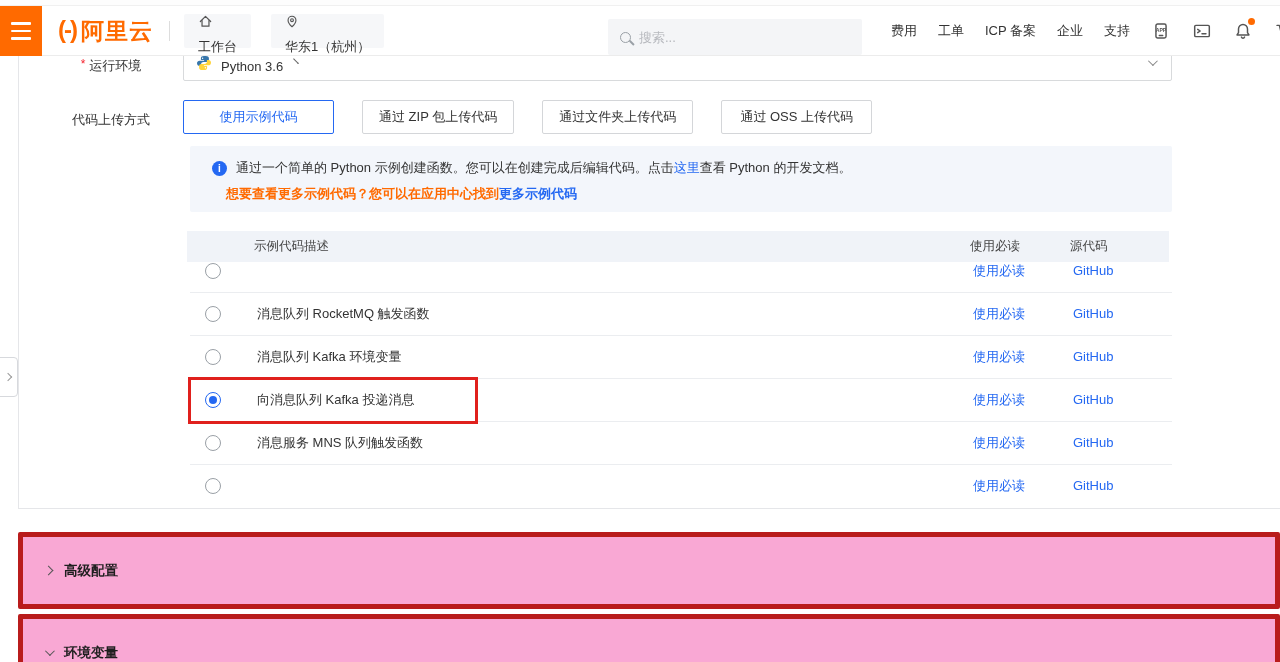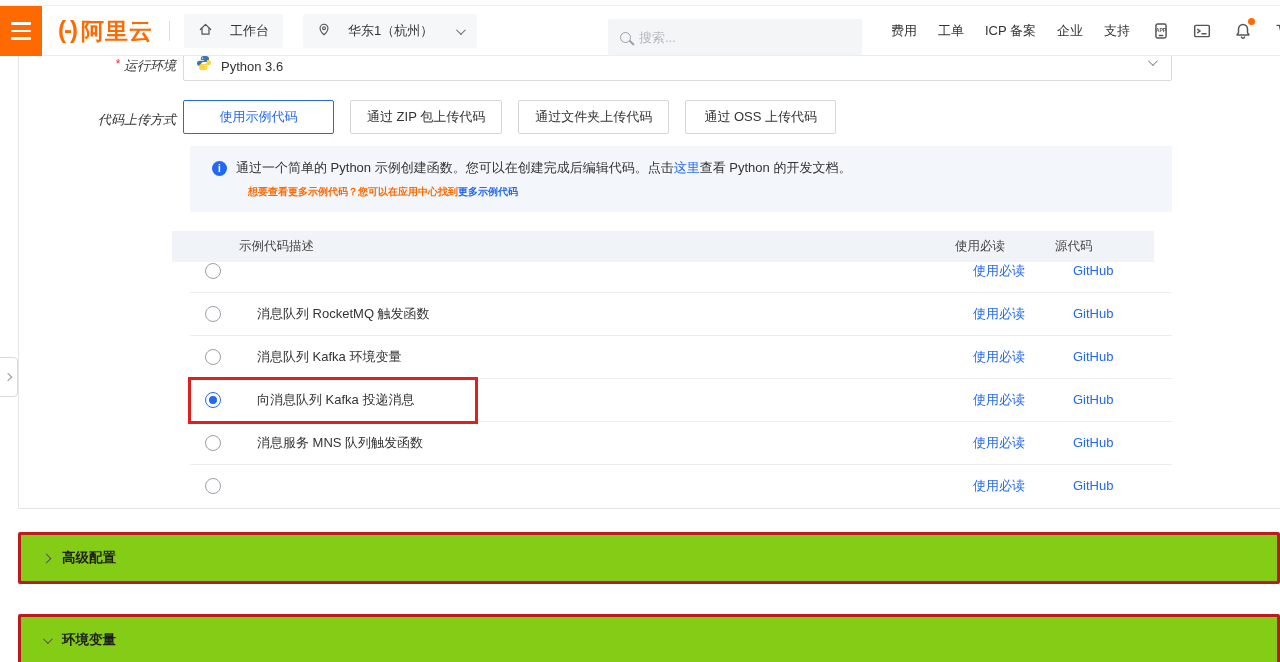--- a/index.html
+++ b/index.html
@@ -10,77 +10,77 @@
   
   .topstrip { position:absolute; top:0; left:0; width:1280px; height:6px; background:#fdfdfd; border-bottom:1px solid #f0f0f0; z-index:11; }
   .navbar { position:absolute; top:6px; left:0; width:1280px; height:50px; background:#fff; border-bottom:1px solid #ececec; z-index:10; }
   .nav-left { position:absolute; left:0; top:0; height:50px; display:flex; align-items:center; }
   .hamburger { width:42px; height:50px; background:#ff6a00; display:flex; flex-direction:column; justify-content:center; align-items:center; gap:5px; cursor:pointer; }
   .hamburger i { display:block; width:20px; height:2.5px; background:#fff; border-radius:1px; }
   .logo { display:flex; align-items:baseline; margin-left:16px; color:#ff6a00; font-weight:bold; }
   .logo .bracket { font-size:24px; letter-spacing:-2px; transform:translateY(-1px); }
   .logo .logotext { font-size:23px; margin-left:5px; letter-spacing:1px; }
   .nav-divider { width:1px; height:20px; background:#ddd; margin:0 14px 0 16px; }
-  .chip { display:flex; align-items:center; gap:17px; background:#f6f7f9; border-radius:2px; height:34px; padding:0 14px; font-size:13px; color:#333; cursor:pointer; }
+  .chip { display:flex; gap:6px; background:#f6f7f9; border-radius:2px; height:34px; padding:0 14px; font-size:13px; color:#333; cursor:pointer;flex-direction:column; }
   .chip + .chip { margin-left:20px; }
   .nav-search { position:absolute; left:608px; top:13px; width:254px; height:36px; background:#f4f5f7; border-radius:2px; display:flex; align-items:center; padding:0 12px; gap:8px; }
   .nav-search input { border:none; outline:none; background:transparent; font-size:13px; width:180px; color:#7f1d1d; font-family:inherit; }
   .nav-search input::placeholder { color:#b6b8bd; }
   .mag { width:11px; height:11px; border:1.5px solid #9aa0a6; border-radius:50%; position:relative; flex:none; }
   .mag::after { content:""; position:absolute; width:6px; height:1.5px; background:#9aa0a6; transform:rotate(45deg); right:-5px; bottom:-2px; }
   .nav-right { position:absolute; right:-14px; top:0; height:50px; display:flex; align-items:center; gap:21px; }
   .nav-item { font-size:13px; color:#333; cursor:pointer; white-space:nowrap; }
   .nav-ic { position:relative; width:20px; height:20px; display:flex; align-items:center; justify-content:center; cursor:pointer; color:#555; }
   .nav-ic svg { stroke:#555; fill:none; stroke-width:1.3; stroke-linecap:round; stroke-linejoin:round; }
   .dot { position:absolute; top:-3px; right:-2px; width:7px; height:7px; border-radius:50%; background:#ff6a00; }
   .chev { display:inline-block; width:7px; height:7px; border-right:1.5px solid #666; border-bottom:1.5px solid #666; transform:rotate(45deg) translateY(-2px); }
   .chev.right { transform:rotate(-45deg); }
 
   
   .card { position:absolute; left:18px; top:56px; width:1262px; height:453px; background:#fff; border-left:1px solid #e5e6e9; border-bottom:1px solid #e5e6e9; }
-  .flabel { position:absolute; width:130px; text-align:right; font-size:13px; color:#333;font-style:italic; }
+  .flabel { position:absolute; width:130px; text-align:center; font-size:13px; color:#333; }
   .req { color:#f5222d; margin-right:4px; font-size:12px; vertical-align:2px; }
   .runtime-label { left:46px; top:57px; }
   .upload-label { left:46px; top:111px; }
 
   .runtime-select { position:absolute; left:183px; top:44px; width:989px; height:37px; background:#fff; border:1px solid #d8dadc; border-radius:2px; display:flex; align-items:center; padding:0 12px; gap:9px; cursor:pointer; z-index:1; }
   .runtime-select .val { font-size:13px; color:#333;margin-top:8px; }
   .runtime-select .chev { position:absolute; right:16px; border-color:#888; }
 
-  .tabs { position:absolute; left:183px; top:100px; display:flex; gap:16px; }
+  .tabs { position:absolute; left:183px; top:100px; display:flex; gap:28px; }
   .tab-btn { min-width:151px; height:34px; padding:0 16px; background:#fff; border:1px solid #d4d6d9; border-radius:2px; font-size:13px; color:#333; display:flex; align-items:center; justify-content:center; cursor:pointer; white-space:nowrap; }
   .tab-btn.active { border-color:#2468f2; color:#2468f2; }
 
   .banner { position:absolute; left:190px; top:146px; width:982px; height:66px; background:#f3f6fb; border-radius:2px; }
   .banner .l1 { position:absolute; left:22px; top:13px; display:flex; align-items:center; gap:9px; font-size:13px; color:#333; }
   .info-ic { width:15px; height:15px; border-radius:50%; background:#2468f2; color:#fff; font-size:10px; font-weight:bold; display:flex; align-items:center; justify-content:center; font-style:normal; flex:none; }
-  .banner .l2 { position:absolute; left:58px; top:39px; font-size:10px; font-weight:bold; color:#ff6a00; }
+  .banner .l2 { position:absolute; left:36px; top:39px; font-size:13px; font-weight:bold; color:#ff6a00; }
   a.blue { color:#2468f2; text-decoration:none; cursor:pointer; }
 
   
-  .thead { position:absolute; left:172px; top:231px; width:982px; height:31px; background:#f0f3f8; }
+  .thead { position:absolute; left:187px; top:231px; width:982px; height:31px; background:#f0f3f8; }
   .thead span { position:absolute; top:7px; font-size:12.5px; color:#444; }
   .th-desc { left:67px; } .th-read { left:783px; } .th-src { left:883px; }
   .tbody { position:absolute; left:190px; top:261px; width:982px; height:236px; overflow:hidden; }
   .tbody-inner { margin-top:-11px; }
   .trow { position:relative; height:43px; border-bottom:1px solid #ebedf0; font-size:13px; }
   .radio { position:absolute; left:15px; top:13px; width:16px; height:16px; border:1px solid #9aa0a6; border-radius:50%; background:#fff; cursor:pointer; }
   .trow.selected .radio { border:1.5px solid #2468f2; }
   .trow.selected .radio::after { content:""; position:absolute; left:50%; top:50%; width:8px; height:8px; margin:-4px 0 0 -4px; border-radius:50%; background:#2468f2; }
   .trow .desc { position:absolute; left:67px; top:0; line-height:42px; color:#333; }
   .trow .read { position:absolute; left:783px; top:0; line-height:42px; }
   .trow .src { position:absolute; left:883px; top:0; line-height:42px; }
 
   .red-box { position:absolute; left:188px; top:377px; width:290px; height:47px; border:3px solid #e0201d; z-index:6; pointer-events:none; }
 
   .edge-tab { position:absolute; left:-8px; top:357px; width:26px; height:40px; background:#fff; border:1px solid #d7d9dd; border-radius:4px; z-index:3; display:flex; align-items:center; justify-content:flex-end; padding-right:6px; cursor:pointer; }
   .edge-tab .chev { width:6px; height:6px; border-color:#999; }
 
   
-  .panel { position:absolute; left:18px; width:1262px; height:52px; background:#84cc16; border:3px solid #b91c1c; border-radius:2px; }
+  .panel { position:absolute; left:18px; width:1262px; height:77px; background:#f9a8d4; border:5px solid #b91c1c; border-radius:2px; }
   .panel-adv { top:532px; } .panel-env { top:614px; }
   .panel-head { display:flex; align-items:center; gap:12px; height:100%; padding-left:22px; cursor:pointer; }
   .panel-title { font-size:13.5px; font-weight:bold; color:#1f1f1f; }
   .panel .chev { border-color:#555; }
 </style>
 </head>
 <body>
 
 <div class="page">
 

